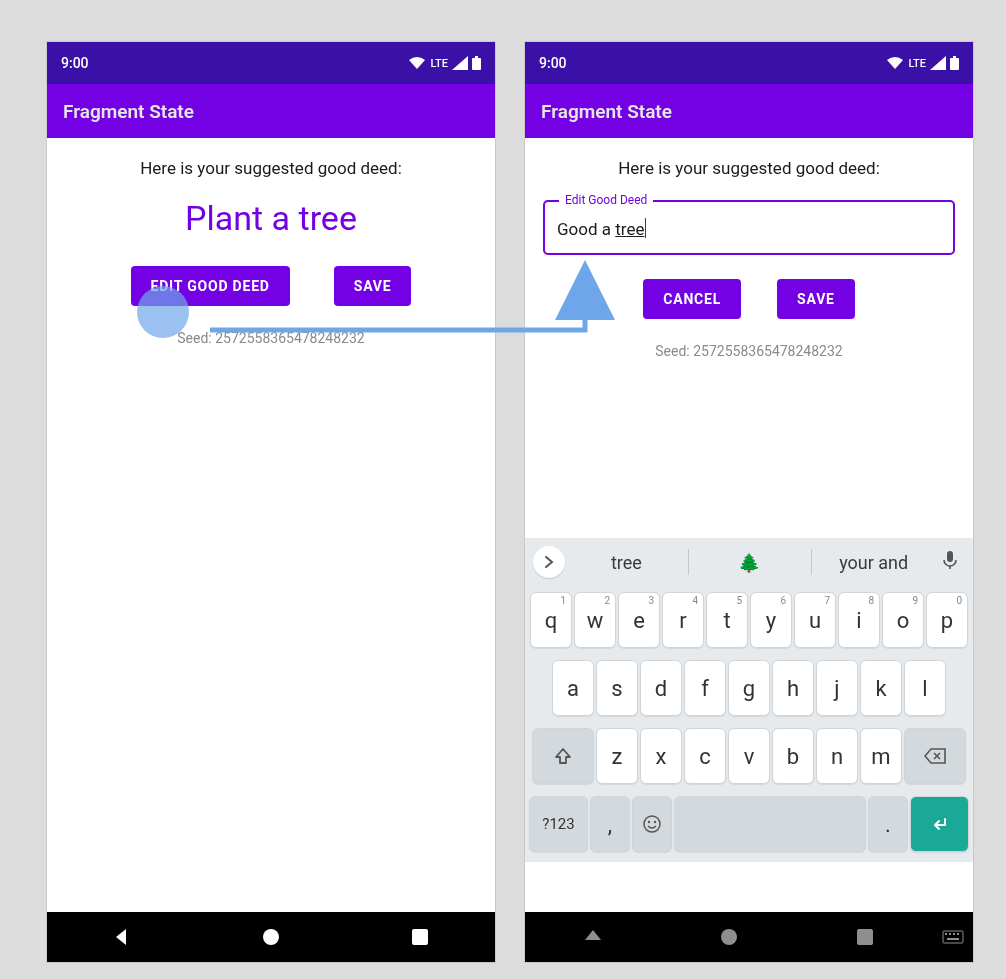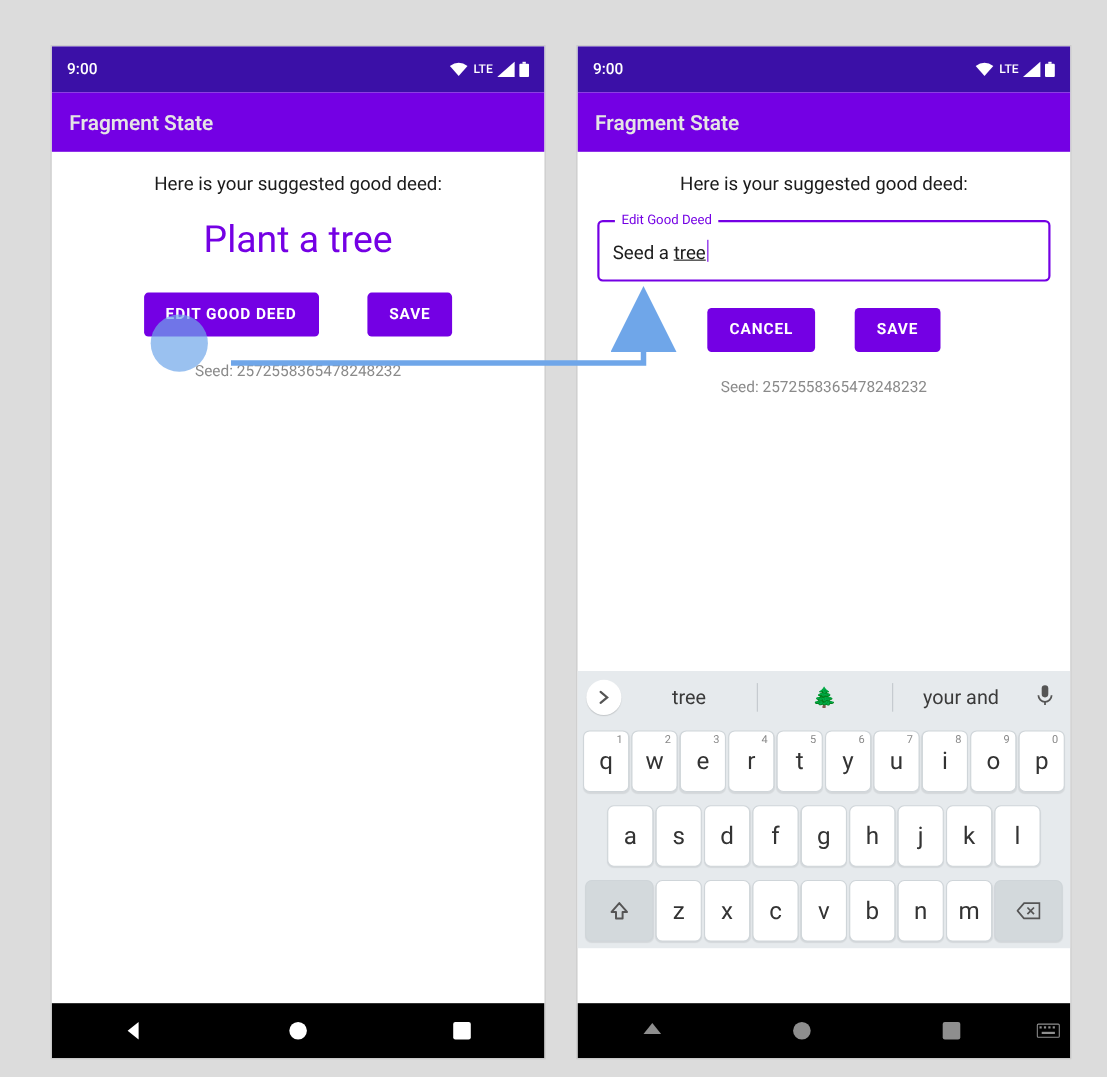--- a/index.html
+++ b/index.html
@@ -21,21 +21,21 @@
   .phone{
     position:absolute;top:30px;width:448px;height:920px;
     background:#fff;box-shadow:0 0 0 1px #c9c9c9;overflow:hidden;
     display:flex;flex-direction:column;margin-top:12px;
   }
   .phone.left{left:47px;}
   .phone.right{left:525px;}
 
   
   .statusbar{height:42px;background:var(--status);color:#fff;display:flex;align-items:center;padding:0 14px;justify-content:space-between;font-size:14px;font-weight:500;}
-  .status-icons{display:flex;align-items:flex-start;gap:4px;}
+  .status-icons{display:flex;align-items:center;gap:4px;}
   .status-icons svg{display:block;}
 
   
   .appbar{height:54px;background:var(--appbar);color:#e5e5e5;display:flex;align-items:center;padding:0 16px;font-size:19px;font-weight:600;}
 
   .content{flex:1;position:relative;}
 
   
   .s1 .heading{text-align:center;margin-top:20px;font-size:17px;}
   .s1 .deed{text-align:center;margin-top:20px;color:var(--accent);font-size:34px;font-weight:400;}
@@ -153,21 +153,21 @@
           </svg>
       </span>
     </div>
     <div class="appbar">
       <span>Fragment State</span>
     </div>
     <div class="content s2">
       <div class="heading">Here is your suggested good deed:</div>
       <div class="field-wrap">
         <div class="field-label">Edit Good Deed</div>
-        <div class="field-text"><span>Seed a </span><span class="underline">tree</span><span class="caret"></span></div>
+        <div class="field-text"><span>Good a </span><span class="underline">tree</span><span class="caret"></span></div>
       </div>
       <div class="btnrow">
         <div class="btn">CANCEL</div>
         <div class="btn">SAVE</div>
       </div>
       <div class="seed">Seed: 2572558365478248232</div>
 
       <div class="kbd">
         <div class="sugrow">
           <div class="sugchip">
@@ -224,20 +224,39 @@
             <div class="key">b</div>
             <div class="key">n</div>
             <div class="key">m</div>
             <div class="key func keywide">
               <svg width="22" height="16">
                 <path d="M7 1 L21 1 L21 15 L7 15 L1 8 Z" fill="none" stroke="#555" stroke-width="1.6"></path>
                 <path d="M10 5 L16 11 M16 5 L10 11" stroke="#555" stroke-width="1.6"></path>
               </svg>
             </div>
           </div>
+        <div class="krow bottom">
+          <div class="key func keywide" style="font-size:15px;">?123</div>
+          <div class="key func">,</div>
+          <div class="key func">
+            <svg width="20" height="20">
+                <circle cx="10" cy="10" r="8" stroke="#555" stroke-width="1.5" fill="none"></circle>
+                <circle cx="7" cy="8" r="1.2" fill="#555"></circle>
+                <circle cx="13" cy="8" r="1.2" fill="#555"></circle>
+                <path d="M6 12 Q10 16 14 12" stroke="#555" stroke-width="1.5" fill="none"></path>
+              </svg>
+          </div>
+          <div class="key space"></div>
+          <div class="key func">.</div>
+          <div class="key enter keywide">
+            <svg width="20" height="20">
+                <path d="M15 5 L15 11 L6 11 M9 7 L5 11 L9 15" stroke="#fff" stroke-width="2" fill="none" stroke-linecap="round" stroke-linejoin="round"></path>
+              </svg>
+          </div>
+        </div>
       </div>
     </div>
     <div class="navbar right">
       <div class="slot">
           <svg width="20" height="20">
             <path d="M10 3 L2 13 L18 13 Z" fill="#8e8e8e"></path>
           </svg>
         </div>
       <div class="slot">
           <svg width="20" height="20">

